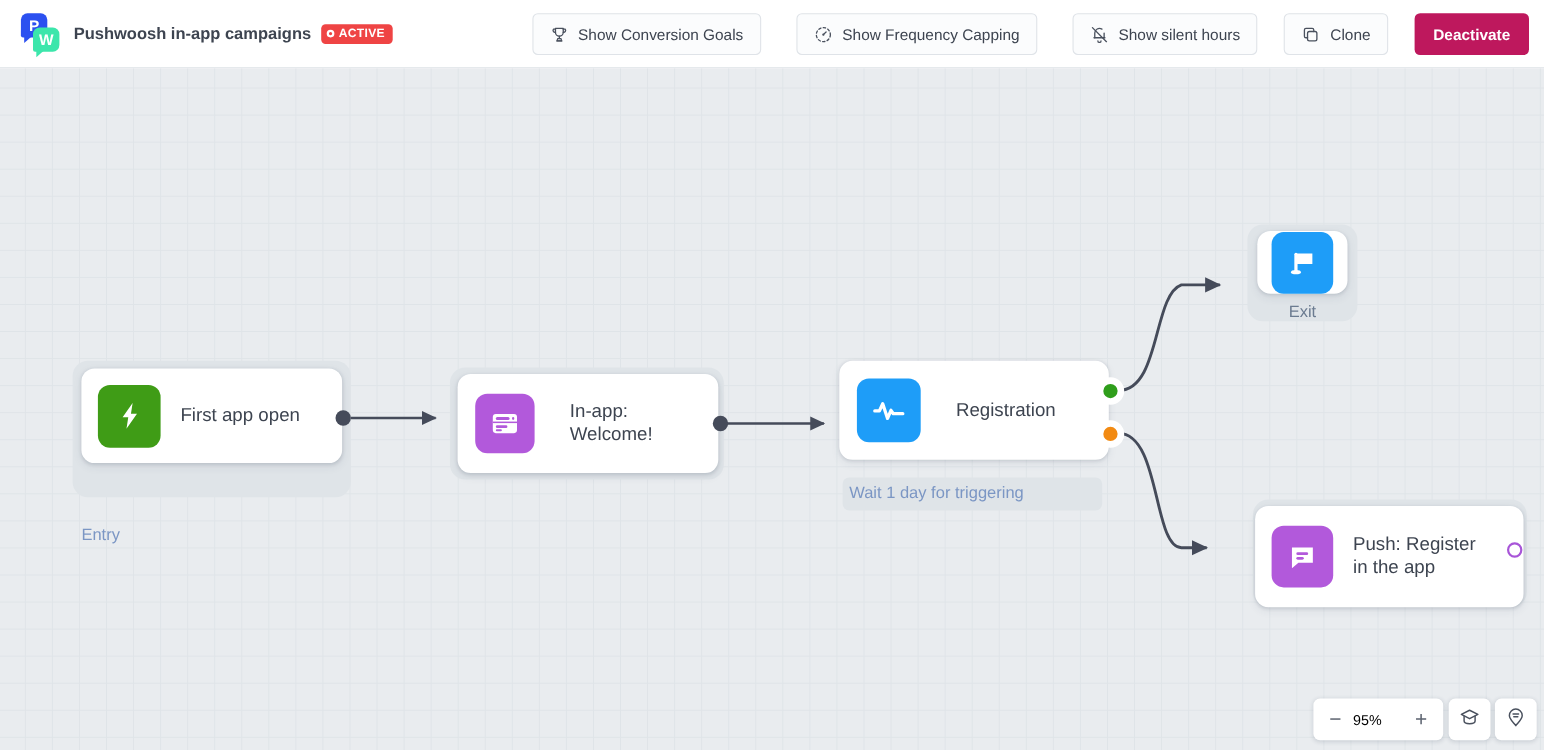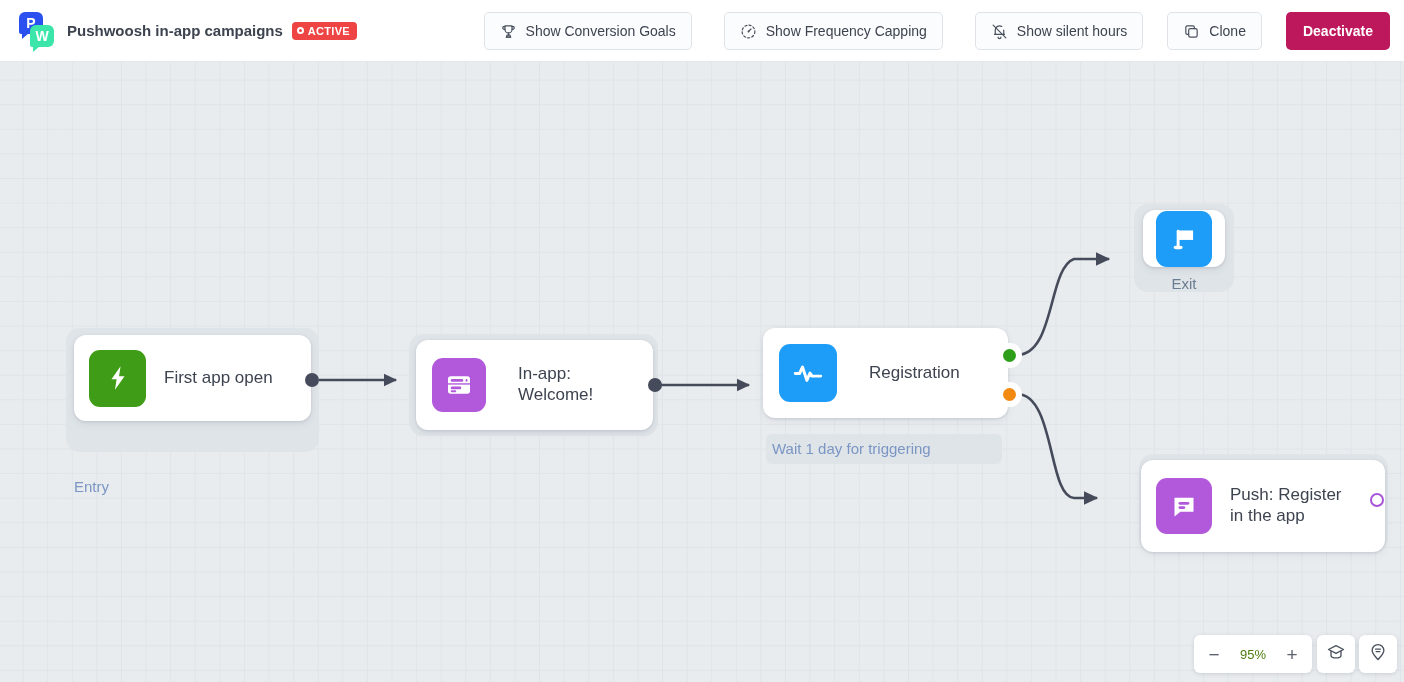--- a/index.html
+++ b/index.html
@@ -175,21 +175,21 @@
     height: 38px; background: #ffffff; border-radius: 6px;
     box-shadow: 0 1px 4px rgba(40,55,80,.16);
     display: flex; align-items: center; padding: 0 4px;
   }
   .zbtn {
     width: 32px; height: 34px; display: flex; align-items: center;
     justify-content: center; cursor: pointer; color: #5d6470;
     font-size: 19px; line-height: 1;
   }
   .zlevel {
-    min-width: 46px; text-align: center; font-size: 13px; color: #4d7c0f;
+    min-width: 46px; text-align: left; font-size: 13px; color: #000000;
   }
   .roundbtn {
     position: absolute; bottom: 9px;
     width: 38px; height: 38px; background: #ffffff; border-radius: 6px;
     box-shadow: 0 1px 4px rgba(40,55,80,.16);
     display: flex; align-items: center; justify-content: center;
     cursor: pointer;
   }
 </style>
 </head>

